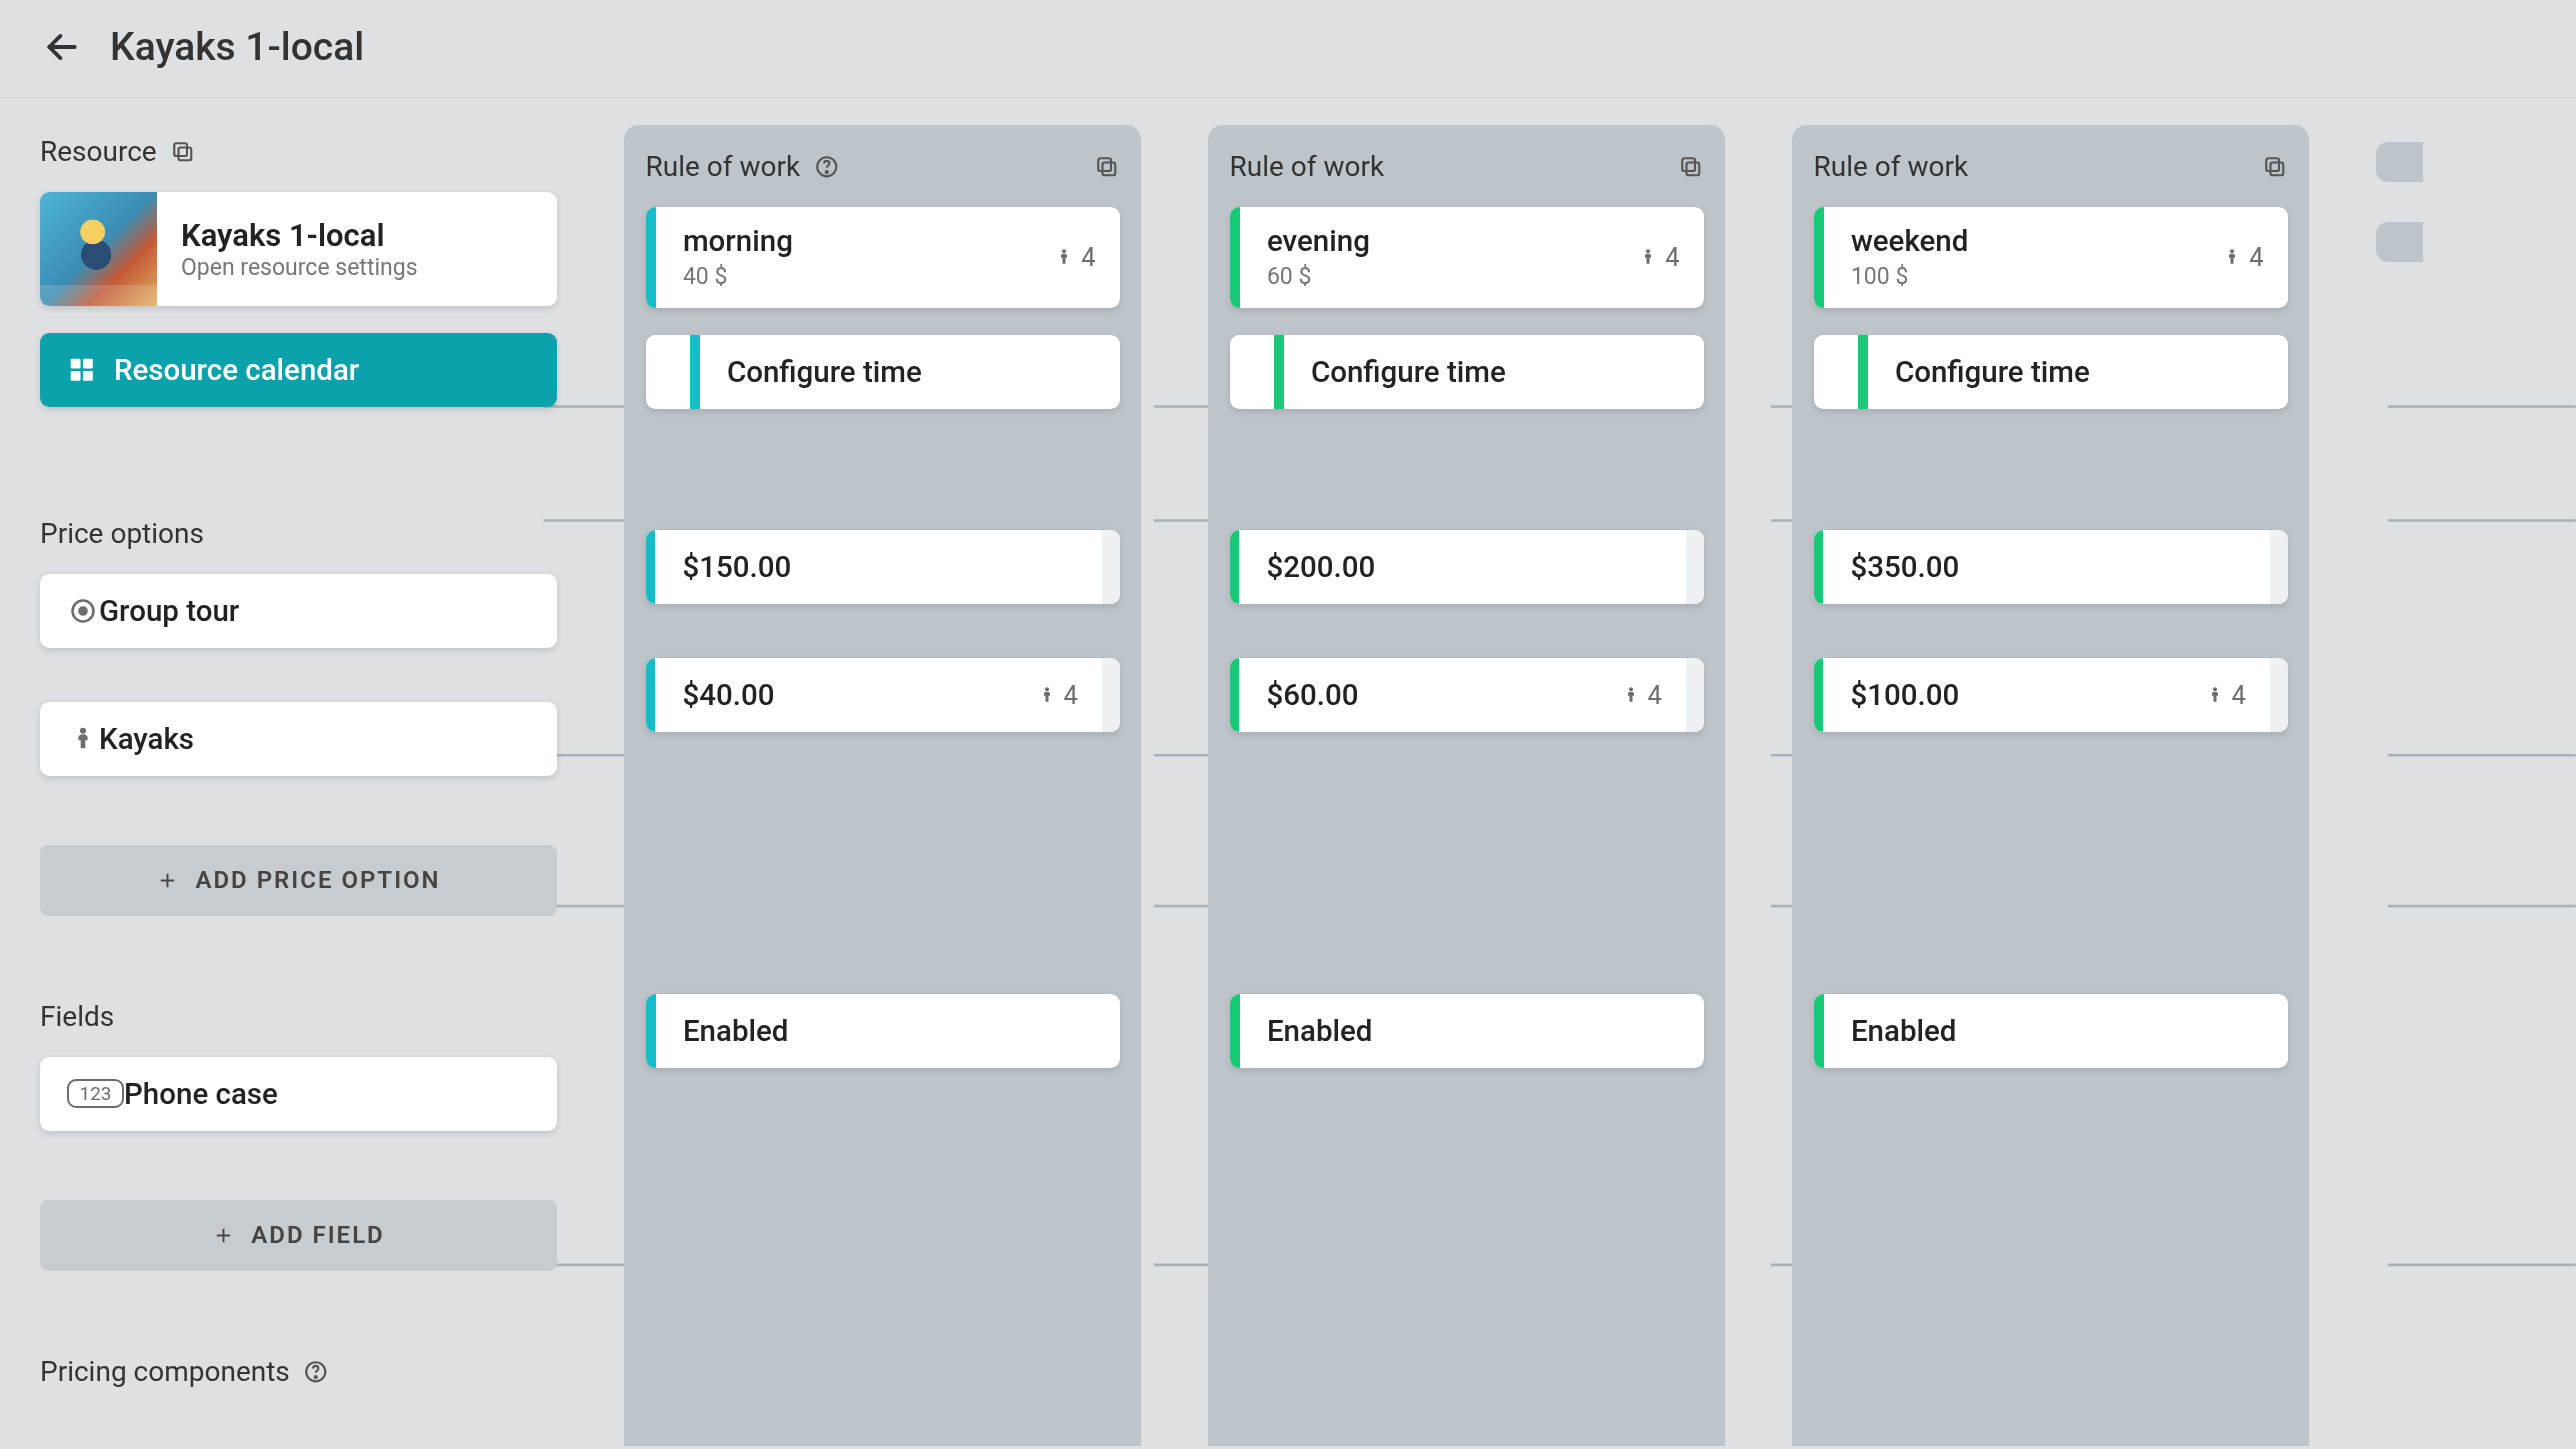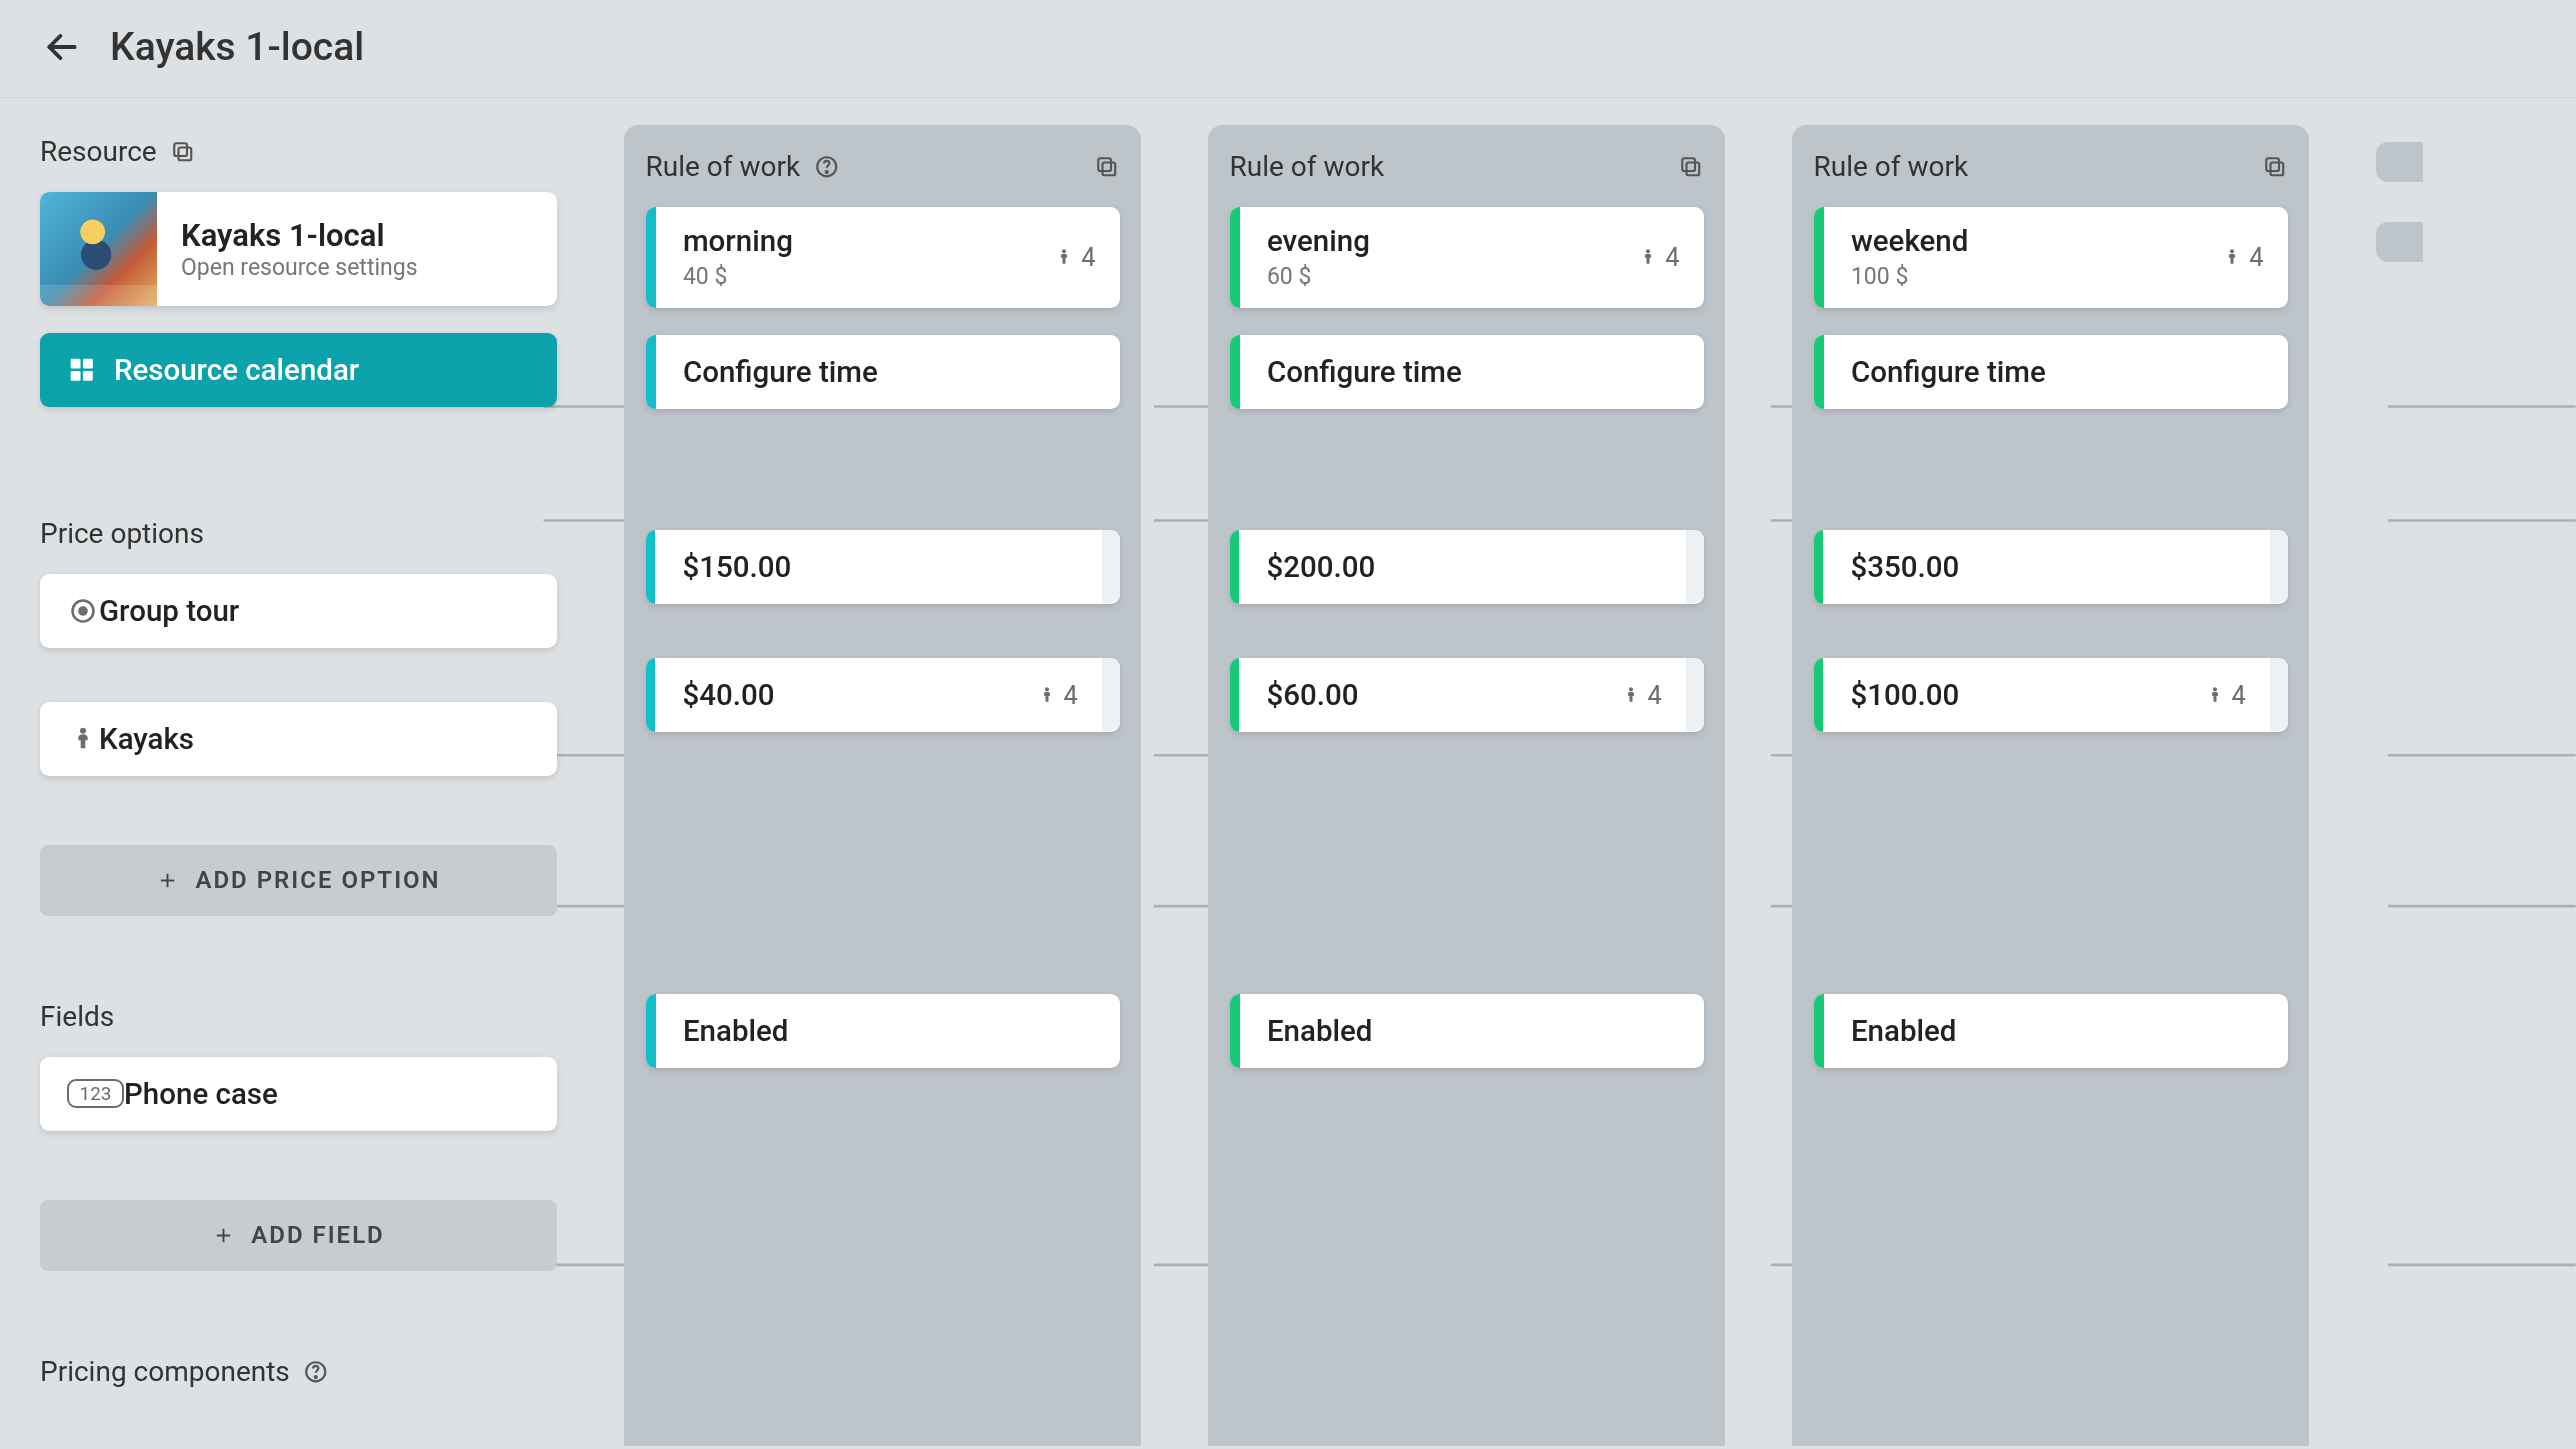--- a/index.html
+++ b/index.html
@@ -89,21 +89,21 @@
   .card {
     background: #fff;
     border-radius: 9.4px;
     box-shadow: 0 2.7px 6.7px rgba(0,0,0,0.12);
     display: flex;
     align-items: center;
     min-height: 74px;
     overflow: hidden;
     position: relative;
   }
-  .card + .card { margin-top: 27px; }
+  .card + .card { margin-top: 27px; padding-left: 44px; }
   .row-gap { height: 27px; }
   .row-gap.lg { height: 121px; }
 
   .card .inner {
     padding: 14.8px 24px 14.8px 27px;
     display: flex;
     align-items: center;
     width: 100%;
   }
   .card .label-main { font-size: 29.5px; font-weight: 500; color: #222; }

